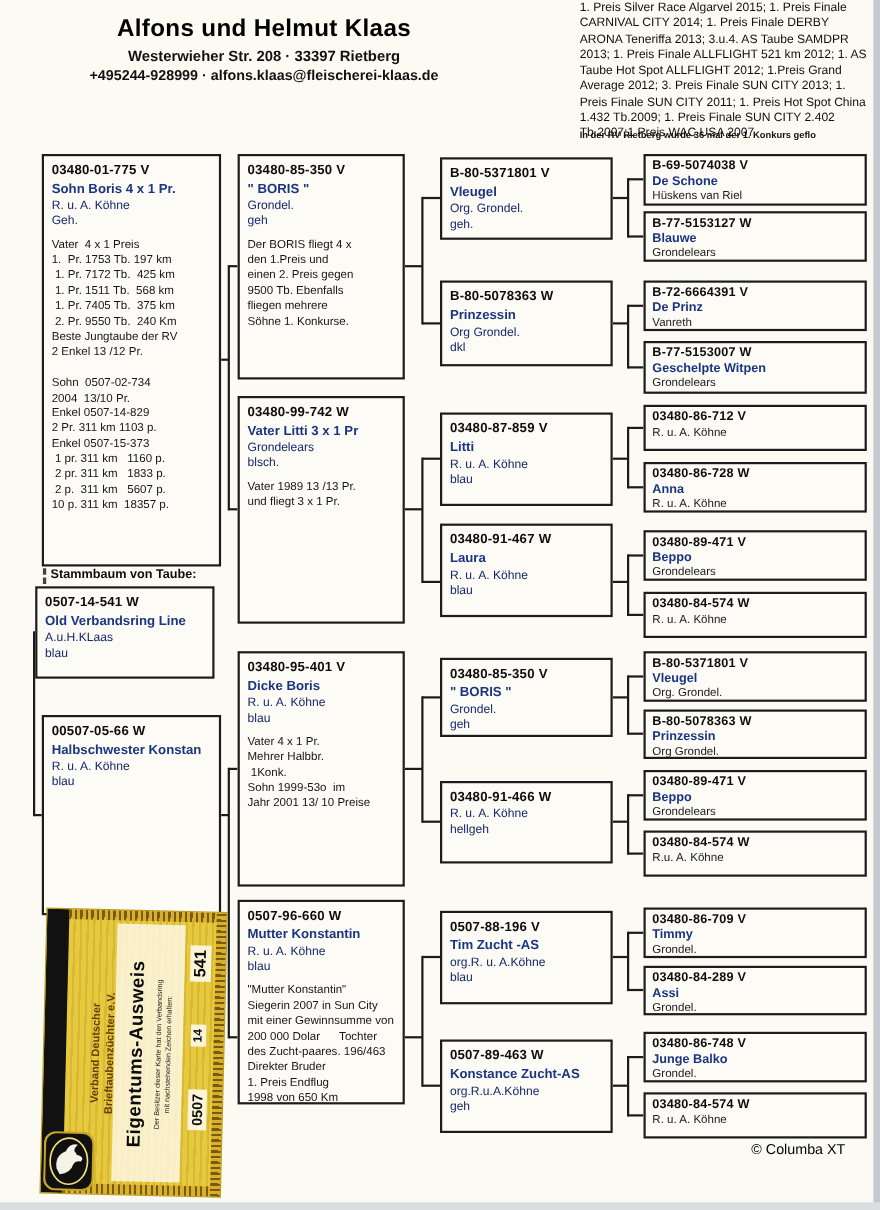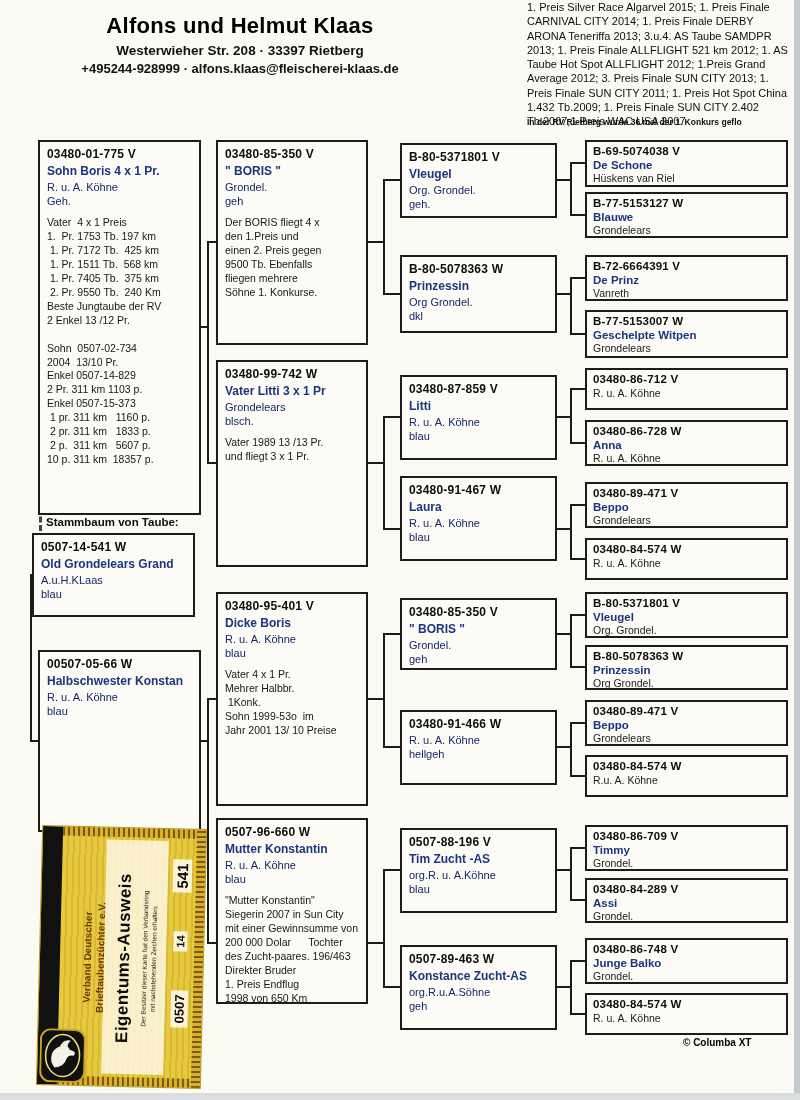--- a/index.html
+++ b/index.html
@@ -21,21 +21,21 @@
   .pname{font-size:12px;font-weight:bold;color:#1b3580;margin-bottom:3px;white-space:nowrap}
   .pline{font-size:11px;color:#15266b;margin-bottom:2px;white-space:nowrap}
   .pnotes{font-size:10.5px;color:#161616;line-height:1.33;white-space:pre-wrap;margin-top:9px}
   .g4 .pid{font-size:11.5px;margin-bottom:2px}
   .g4 .pname{font-size:11.5px;margin-bottom:1px}
   .g4 .pline{font-size:10.5px;color:#1a1a1a}
   .g4{padding:3px 6px}
   .seg{position:absolute;background:#1b1b1b}
   .dash-tick{position:absolute;left:39px;top:508px;height:23px;width:0;border-left:3px dashed #444}
   .stamm{position:absolute;left:46px;top:516px;font-size:11.5px;font-weight:bold;color:#0d0d0d}
-  .copyright{position:absolute;left:683px;top:1037px;font-size:10px;font-weight:bold;color:#000}
+  .copyright{position:absolute;left:683px;top:1037px;font-size:13px;font-weight:normal;color:#000}
   
   .card{position:absolute;left:40px;top:828px;width:163px;height:258px;transform:rotate(1.4deg);background:#e7c93e;box-shadow:0 0 0 1px #b99b22;overflow:hidden}
   .card::before{content:"";position:absolute;inset:0;background:repeating-linear-gradient(90deg,rgba(150,105,10,.18) 0 2px,transparent 2px 6px)}
   .card-strip{position:absolute;left:0;top:0;bottom:0;width:20px;background:#111}
   .orn{position:absolute;background:repeating-linear-gradient(90deg,#7a5a10 0 2px,#d8b02a 2px 5px)}
   .orn-top{left:20px;right:0;top:0;height:9px}
   .orn-bottom{left:20px;right:0;bottom:0;height:9px}
   .orn-right{right:0;top:0;bottom:0;width:9px;background:repeating-linear-gradient(0deg,#7a5a10 0 2px,#d8b02a 2px 5px)}
   .card-panel{position:absolute;left:64px;top:12px;width:62px;height:234px;background:rgba(255,253,242,.78)}
   .card-rot{position:absolute;left:-40px;top:70px;width:240px;height:120px;transform:rotate(-90deg);display:flex;flex-direction:column;align-items:center;justify-content:center;gap:7px}
@@ -147,21 +147,21 @@
 2 Pr. 311 km 1103 p.
 Enkel 0507-15-373
  1 pr. 311 km   1160 p.
  2 pr. 311 km   1833 p.
  2 p.  311 km   5607 p.
 10 p. 311 km  18357 p.</div>
   </div>
 
   <div class="pbox" style="left:32px;top:533px;width:163px;height:84px">
     <div class="pid">0507-14-541 W</div>
-    <div class="pname">Old Grondelears Grand</div>
+    <div class="pname">Old Verbandsring Line</div>
     <div class="pline">A.u.H.KLaas</div>
     <div class="pline">blau</div>
   </div>
 
   <div class="pbox" style="left:38px;top:650px;width:163px;height:182px">
     <div class="pid">00507-05-66 W</div>
     <div class="pname">Halbschwester Konstan</div>
     <div class="pline">R. u. A. Köhne</div>
     <div class="pline">blau</div>
   </div>
@@ -247,21 +247,21 @@
   </div>
   <div class="pbox" style="left:400px;top:828px;width:157px;height:85px">
     <div class="pid">0507-88-196 V</div>
     <div class="pname">Tim Zucht -AS</div>
     <div class="pline">org.R. u. A.Köhne</div>
     <div class="pline">blau</div>
   </div>
   <div class="pbox" style="left:400px;top:945px;width:157px;height:85px">
     <div class="pid">0507-89-463 W</div>
     <div class="pname">Konstance Zucht-AS</div>
-    <div class="pline">org.R.u.A.Söhne</div>
+    <div class="pline">org.R.u.A.Köhne</div>
     <div class="pline">geh</div>
   </div>
 
   <div class="pbox g4" style="left:585px;top:140px;width:203px;height:47px">
     <div class="pid">B-69-5074038 V</div>
     <div class="pname">De Schone</div>
     <div class="pline">Hüskens van Riel</div>
   </div>
   <div class="pbox g4" style="left:585px;top:192px;width:203px;height:46px">
     <div class="pid">B-77-5153127 W</div>

